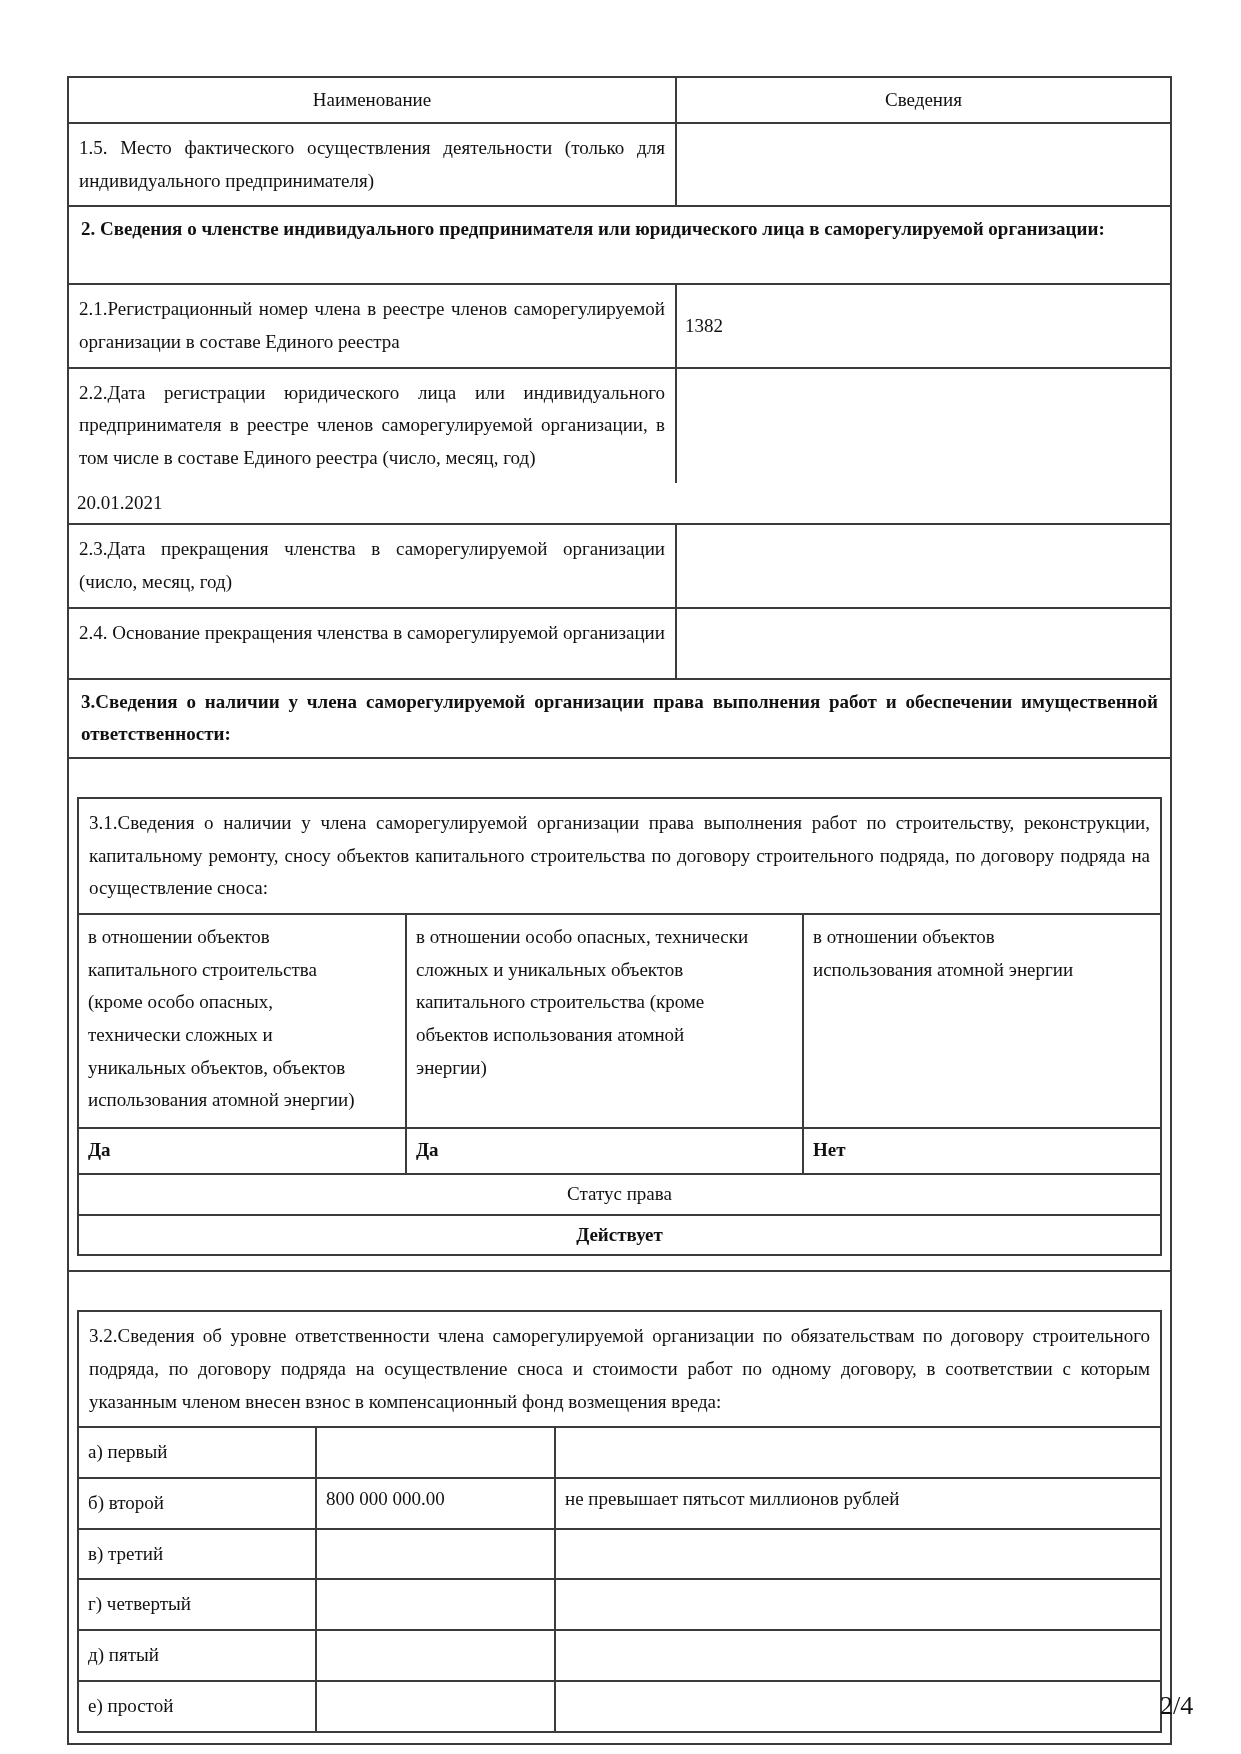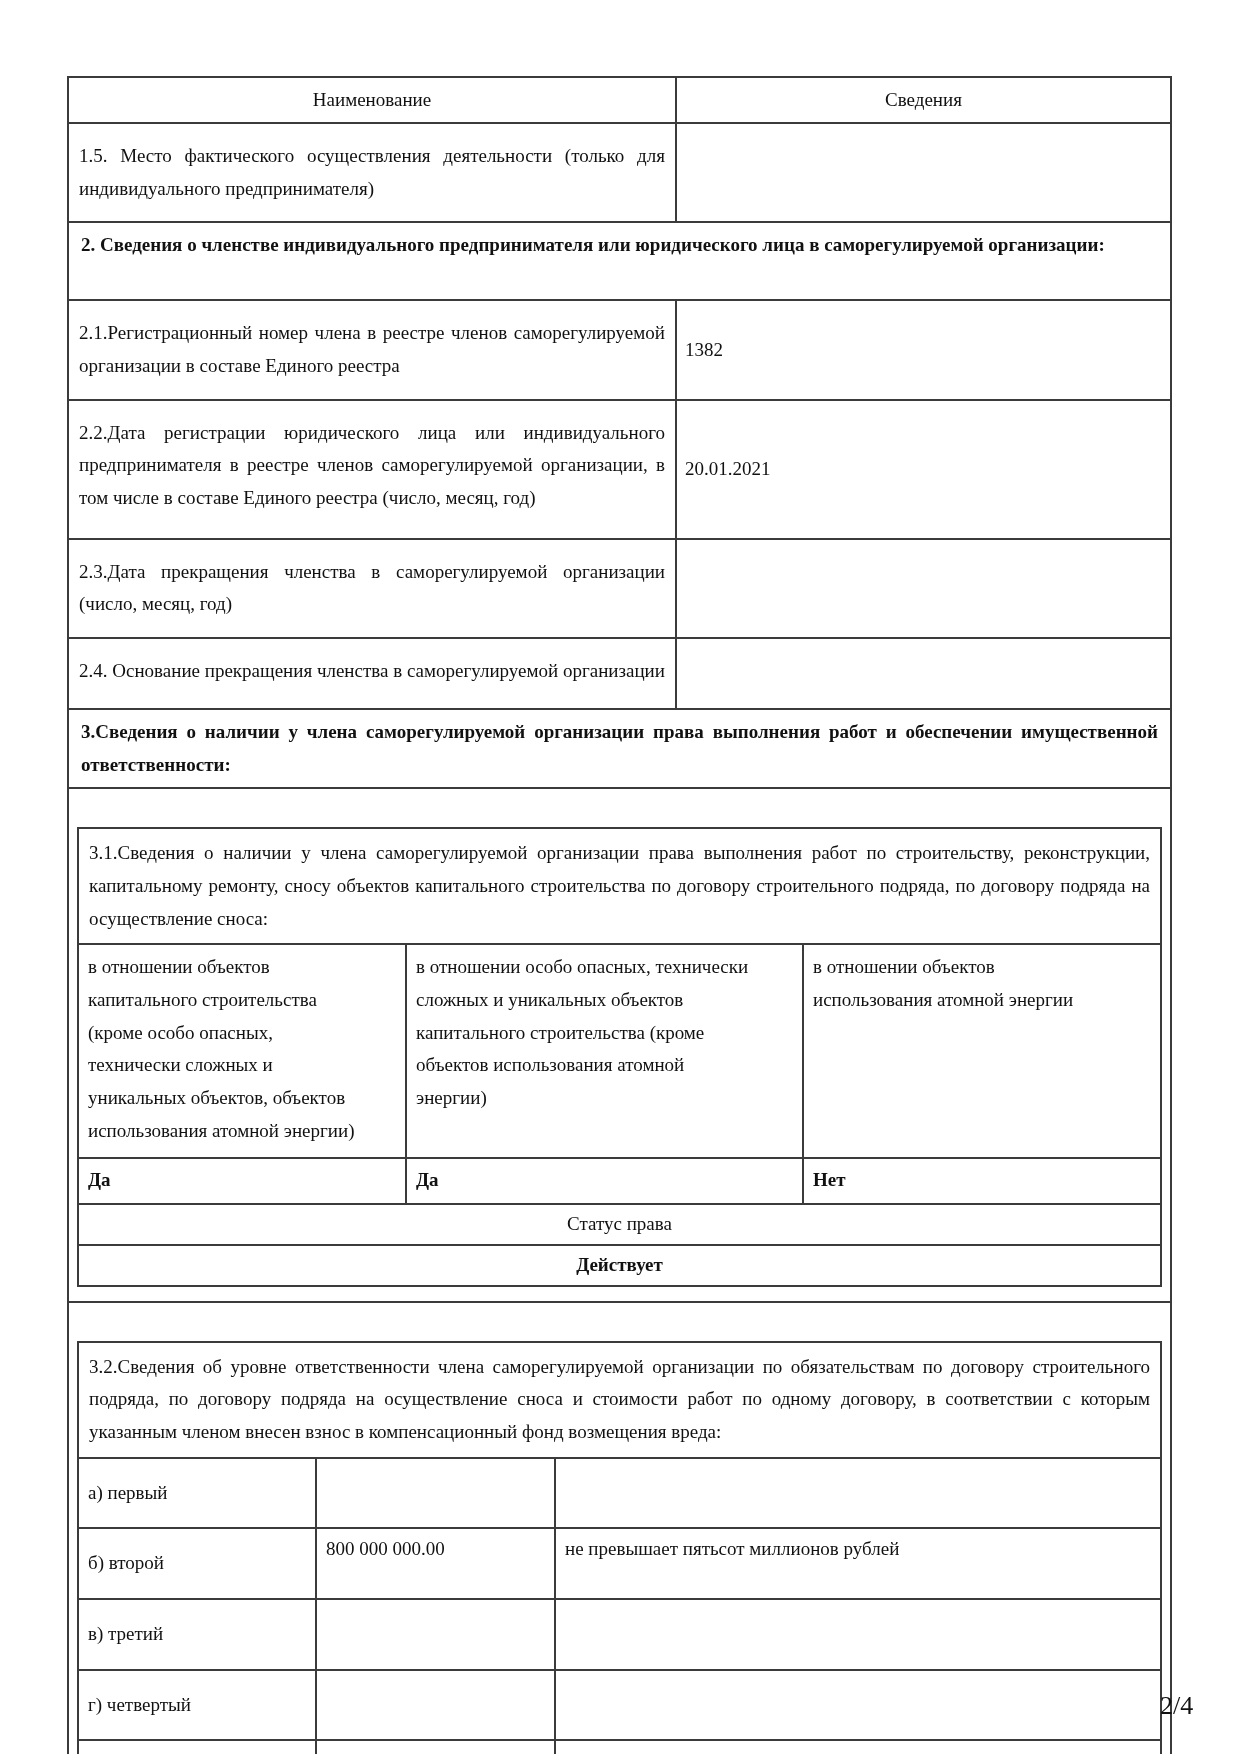--- a/index.html
+++ b/index.html
@@ -21,42 +21,42 @@
     position:absolute;left:67px;top:76px;width:1105px;
     border:2px solid var(--bc);
     box-sizing:border-box;
     background:#fff;
   }
   .row{display:flex;box-sizing:border-box;}
   .row + .row{border-top:2px solid var(--bc);}
   .c1{width:608px;box-sizing:border-box;border-right:2px solid var(--bc);}
   .c2{flex:1;box-sizing:border-box;}
   .hcell{display:flex;align-items:center;justify-content:center;padding:4px 8px;min-height:44px;}
-  .lbl{padding:16px 10px;text-align:justify;}
+  .lbl{padding:8px 10px;text-align:justify;}
   .val{display:flex;align-items:center;padding:4px 8px;}
   .full{display:block;padding:6px 12px;text-align:justify;}
   .bold{font-weight:bold;}
-  .h72{min-height:72px;} .h78{min-height:78px;} .h139{min-height:139px;}
+  .h72{min-height:72px;} .h78{min-height:78px;} .h139{min-height:139px;flex-direction:column;}
   .h77{min-height:77px;} .h71{min-height:71px;}
   .container{display:block;padding:38px 8px 14px 8px;}
   .container.last{padding-bottom:10px;}
   .nested{border:2px solid var(--bc);box-sizing:border-box;background:#fff;}
   .nrow{display:flex;box-sizing:border-box;}
   .nrow + .nrow{border-top:2px solid var(--bc);}
   .ntitle{display:block;padding:8px 10px;min-height:103px;text-align:justify;border-radius:28px;}
   .nt32{min-height:112px;}
   .s31a{width:328px;border-right:2px solid var(--bc);box-sizing:border-box;}
   .s31b{width:397px;border-right:2px solid var(--bc);box-sizing:border-box;}
   .s31c{flex:1;box-sizing:border-box;}
   .scope{padding:6px 45px 10px 9px;min-height:166px;}
   .scope.cnarrow{padding-right:60px;}
   .ansrow .cellp{padding:5px 9px;min-height:44px;font-weight:bold;}
   .cellp{box-sizing:border-box;}
   .ncenter{display:block;text-align:center;padding:3px 10px;min-height:38px;}
-  .s32a{width:238px;border-right:2px solid var(--bc);box-sizing:border-box;padding:18px 9px;min-height:40px;}
+  .s32a{width:238px;border-right:2px solid var(--bc);box-sizing:border-box;padding:8px 9px;min-height:40px;}
   .s32b{width:239px;border-right:2px solid var(--bc);box-sizing:border-box;padding:4px 9px;min-height:40px;}
   .s32c{flex:1;box-sizing:border-box;padding:4px 9px;min-height:40px;}
   .pageno{
     position:absolute;left:1160px;top:1690px;
     font-size:26px;line-height:1.2;
   }
 </style>
 </head>
 <body>
 

